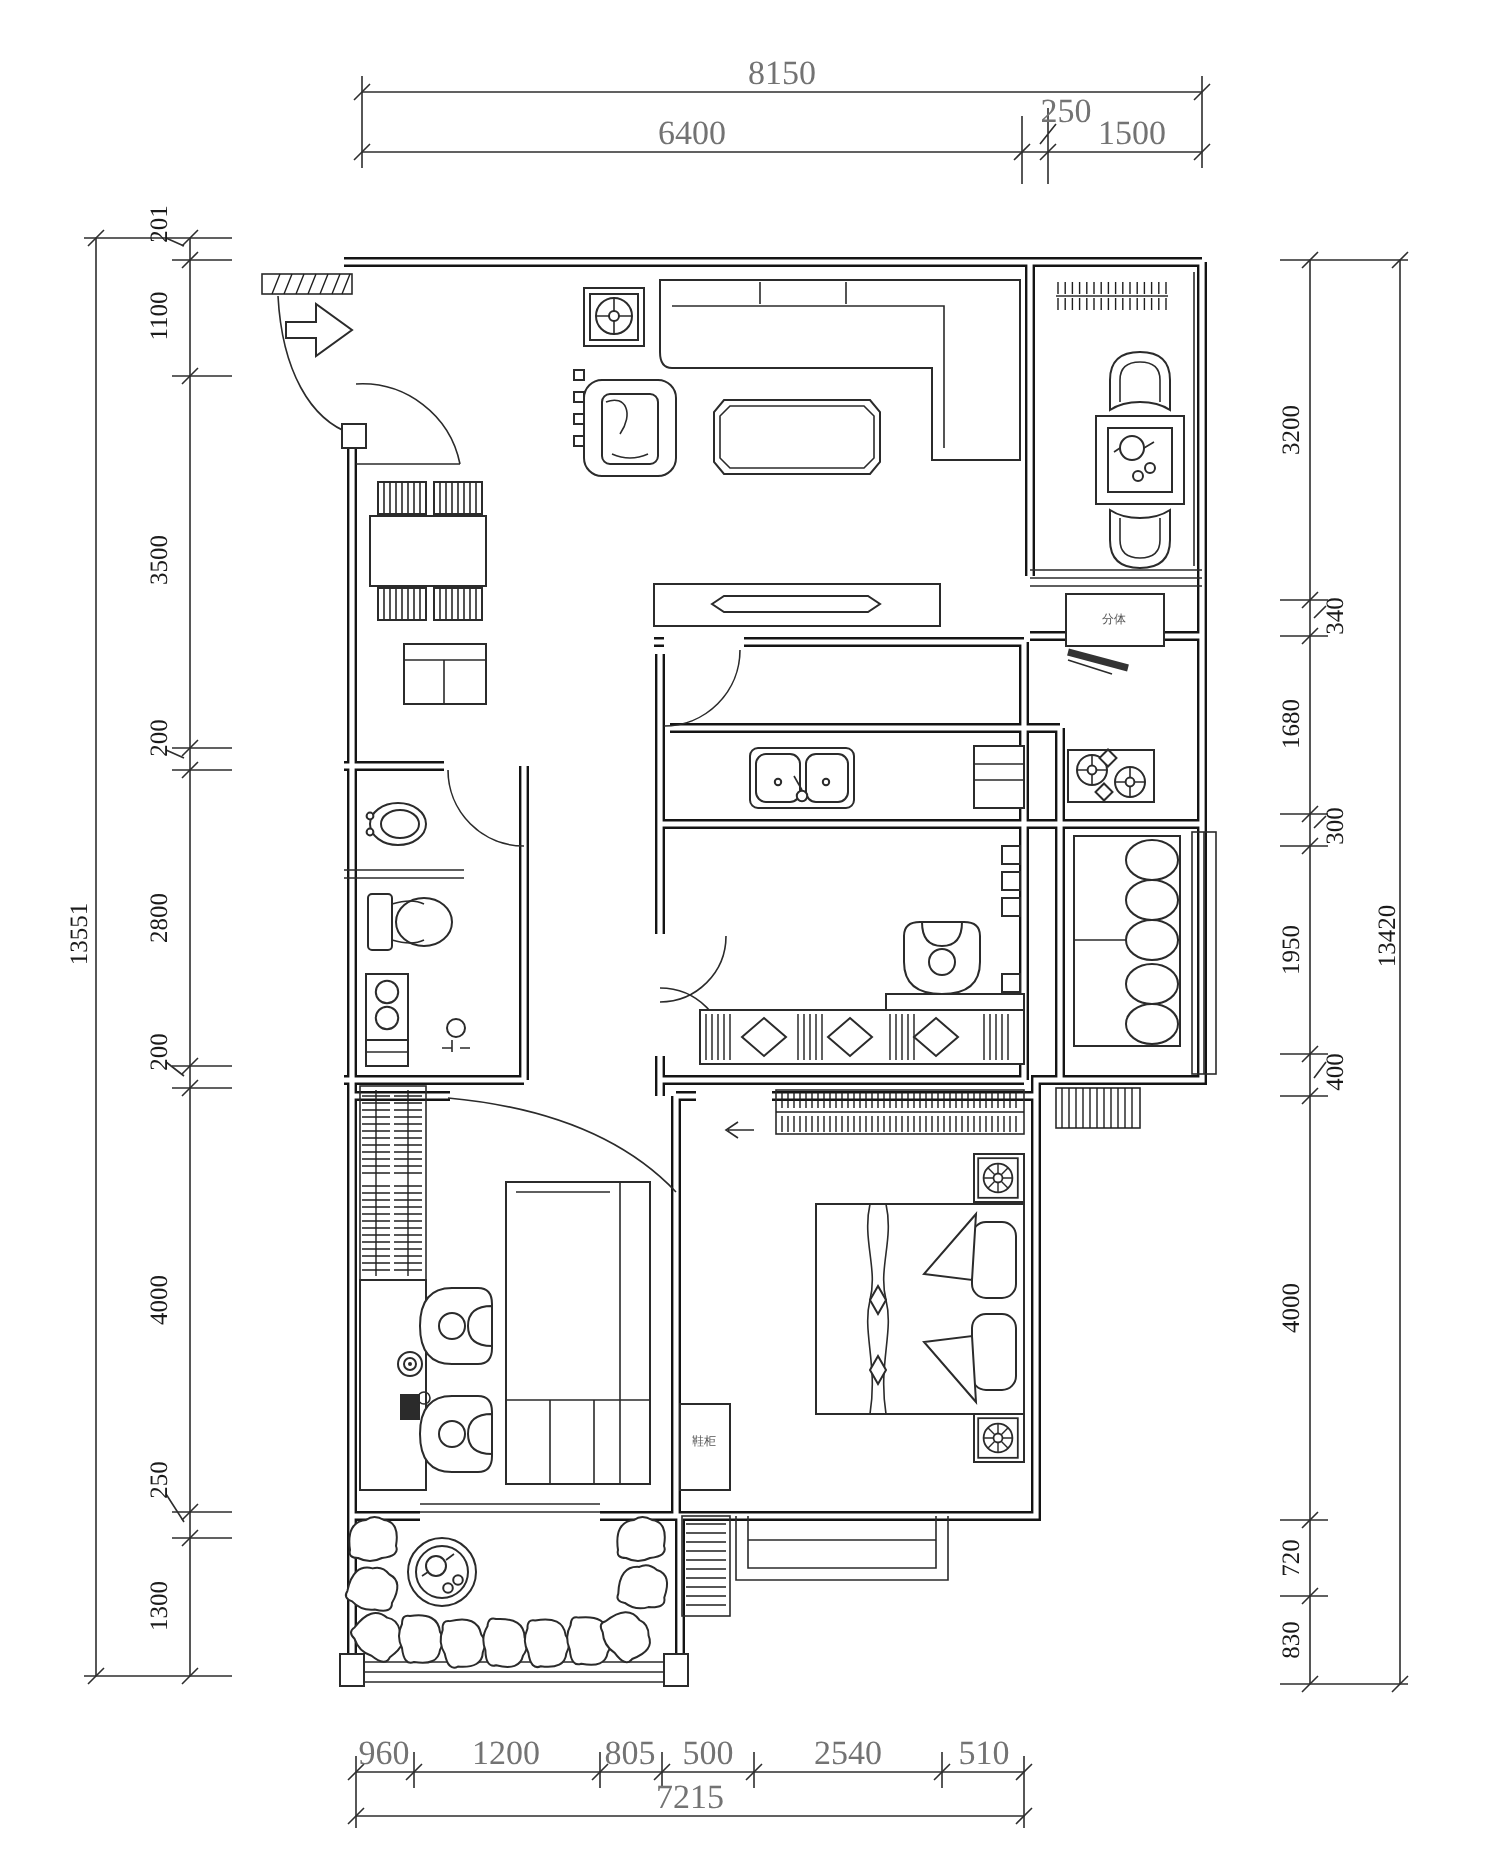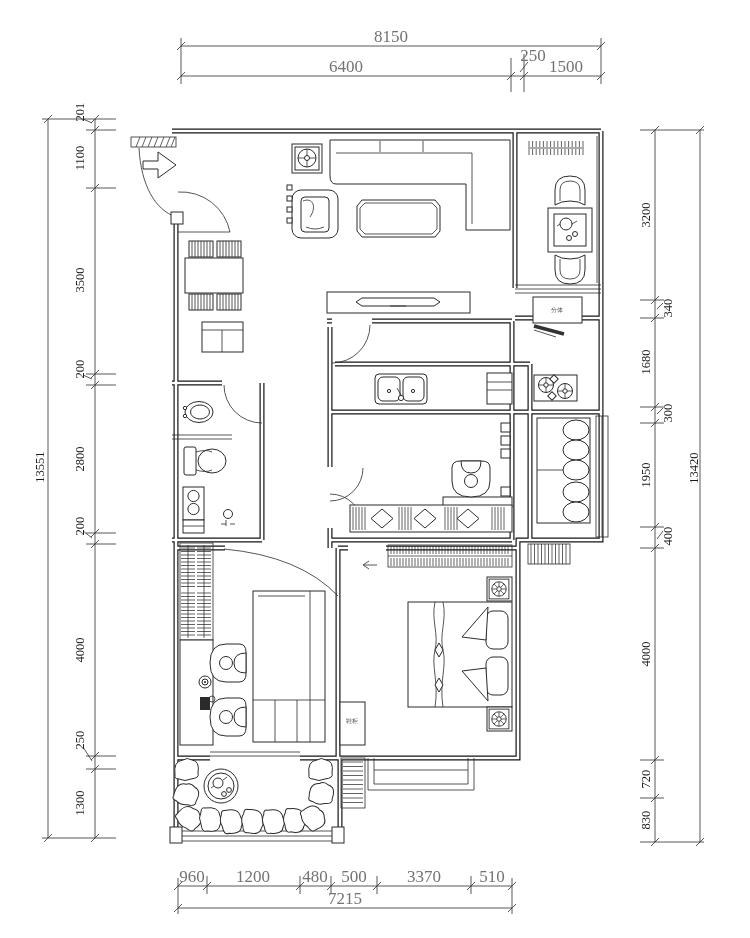--- a/index.html
+++ b/index.html
@@ -346,23 +346,23 @@
   </g>
 </svg>
 
 <span class="dim" style="left:391px;top:37px">8150</span>
 <span class="dim" style="left:346px;top:67px">6400</span>
 <span class="dim" style="left:533px;top:56px">250</span>
 <span class="dim" style="left:566px;top:67px">1500</span>
 
 <span class="dim" style="left:192px;top:877px">960</span>
 <span class="dim" style="left:253px;top:877px">1200</span>
-<span class="dim" style="left:315px;top:877px">480</span>
+<span class="dim" style="left:315px;top:877px">805</span>
 <span class="dim" style="left:354px;top:877px">500</span>
-<span class="dim" style="left:424px;top:877px">3370</span>
+<span class="dim" style="left:424px;top:877px">2540</span>
 <span class="dim" style="left:492px;top:877px">510</span>
 <span class="dim" style="left:345px;top:899px">7215</span>
 
 <span class="dimv" style="left:80px;top:112px">201</span>
 <span class="dimv" style="left:80px;top:158px">1100</span>
 <span class="dimv" style="left:80px;top:280px">3500</span>
 <span class="dimv" style="left:80px;top:369px">200</span>
 <span class="dimv" style="left:80px;top:459px">2800</span>
 <span class="dimv" style="left:80px;top:526px">200</span>
 <span class="dimv" style="left:80px;top:650px">4000</span>

